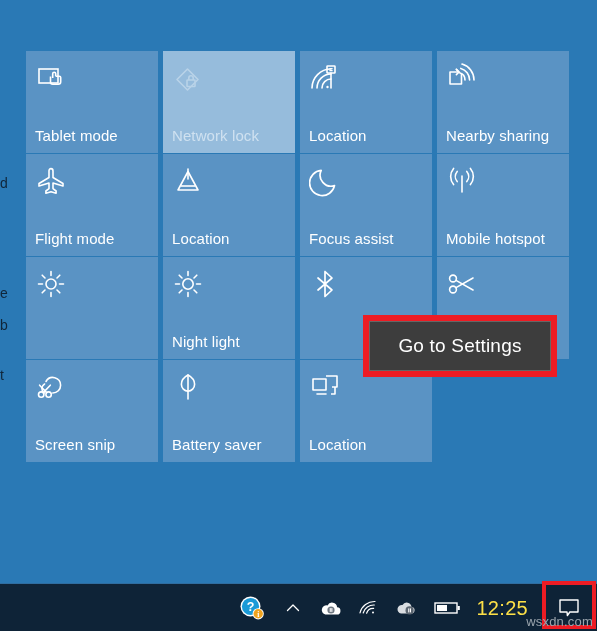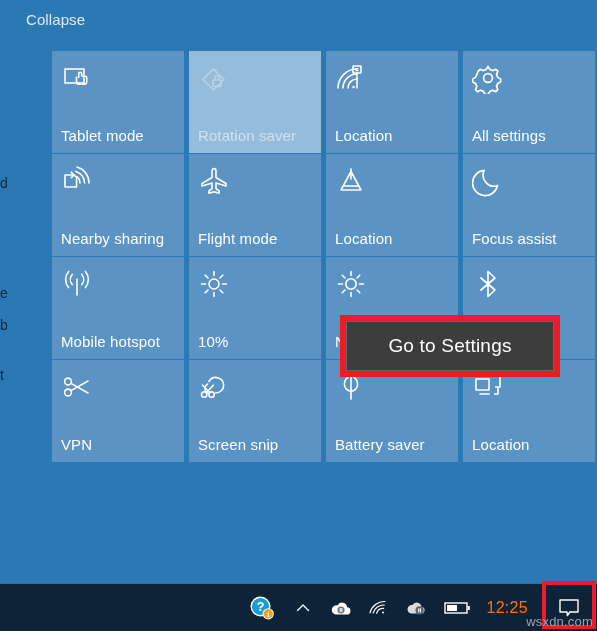--- a/index.html
+++ b/index.html
@@ -60,21 +60,20 @@
   #tiles {
     position: absolute;
     left: 26px;
     top: 51px;
     width: 546px;
     display: grid;
     grid-template-columns: repeat(4, 132px);
     grid-auto-rows: 102px;
     column-gap: 5px;
     row-gap: 1px;
-    margin-left: 26px;
   }
 
   .tile {
     position: relative;
     background: #5a93c4;
     cursor: pointer;
     overflow: hidden;
   }
   .tile.disabled {
     background: #96bcdc;
@@ -106,23 +105,23 @@
     line-height: 18px;
     letter-spacing: .1px;
     white-space: nowrap;
     overflow: hidden;
   }
   .tile.disabled .tile-label { color: #cfe1f0; }
 
   
   #tooltip-highlight {
     position: absolute;
-    left: 340px;
+    left: 363px;
     top: 315px;
-    width: 220px;
+    width: 194px;
     height: 62px;
     border: 6px solid #ed1c24;
     z-index: 40;
   }
   #tooltip {
     position: absolute;
     left: 0; top: 0;
     width: 100%;
     height: 100%;
     background: #3d3d3d;
@@ -164,22 +163,22 @@
   .tray-icon svg { display: block; }
 
   #tray-help { width: 44px; }
   #tray-chevron { width: 38px; }
   #tray-onedrive { width: 38px; }
   #tray-wifi { width: 38px; }
   #tray-cloud2 { width: 38px; }
   #tray-battery { width: 44px; }
   #tray-clock {
     padding: 0 12px 0 6px;
-    font-size: 16px;
-    color: #f97316;
+    font-size: 20px;
+    color: #fde047;
     letter-spacing: .3px;
   }
   #tray-notification-wrap {
     position: relative;
     width: 57px;
     height: 48px;
   }
   #notification-highlight {
     position: absolute;
     left: 2px;
@@ -212,23 +211,20 @@
     pointer-events: none;
   }
 </style>
 </head>
 <body>
 
 <div id="screen">
 
   <div id="action-center">
 
-    <div id="collapse-row">
-      <span id="collapse-link">Collapse</span>
-    </div>
 
     <span class="edge-frag" style="top:176px">d</span>
     <span class="edge-frag" style="top:286px">e</span>
     <span class="edge-frag" style="top:318px">b</span>
     <span class="edge-frag" style="top:368px">t</span>
 
     <div id="tiles">
 
       <div class="tile">
         <span class="tile-icon">
@@ -242,47 +238,38 @@
       </div>
 
       <div class="tile disabled">
         <span class="tile-icon">
           <svg viewBox="0 0 32 32" fill="none" stroke="currentColor" stroke-width="1.6">
             <path d="M5 17.5 15.5 7l10.5 10.5L15.5 28z" stroke-linejoin="round"></path>
             <rect x="15" y="18" width="8" height="6.5" rx="0.6"></rect>
             <path d="M16.8 18v-2.1a2.2 2.2 0 0 1 4.4 0V18"></path>
           </svg>
         </span>
-        <span class="tile-label">Rotation saver</span>
+        <span class="tile-label">Network lock</span>
       </div>
 
       <div class="tile">
         <span class="tile-icon">
           <svg viewBox="0 0 32 32" fill="none" stroke="currentColor" stroke-width="1.6">
             <rect x="18" y="4" width="8" height="7" rx="0.6"></rect>
             <path d="M20.4 6.6h3.2M20.4 8.7h3.2" stroke-width="1.2"></path>
             <path d="M22 11v15" stroke-linecap="round"></path>
             <path d="M3 26a19 19 0 0 1 19-19" stroke-linecap="round"></path>
             <path d="M8 26a14 14 0 0 1 14-14" stroke-linecap="round"></path>
             <path d="M13 26a9 9 0 0 1 9-9" stroke-linecap="round"></path>
             <circle cx="18.5" cy="25" r="1.2" fill="currentColor" stroke="none"></circle>
           </svg>
         </span>
         <span class="tile-label">Location</span>
       </div>
 
-      <div class="tile">
-        <span class="tile-icon">
-          <svg viewBox="0 0 32 32" fill="none" stroke="currentColor" stroke-width="1.7">
-            <circle cx="16" cy="16" r="4.4"></circle>
-            <path d="M16 4.4 18 7.6a9 9 0 0 1 2.5 1l3.4-1.3 1.9 1.9-1.3 3.4a9 9 0 0 1 1 2.5l3.2 2v2.7l-3.2 2a9 9 0 0 1-1 2.5l1.3 3.4-1.9 1.9-3.4-1.3a9 9 0 0 1-2.5 1l-2 3.2h-2.7l-2-3.2a9 9 0 0 1-2.5-1l-3.4 1.3-1.9-1.9 1.3-3.4a9 9 0 0 1-1-2.5l-3.2-2v-2.7l3.2-2a9 9 0 0 1 1-2.5L6.2 9.2l1.9-1.9 3.4 1.3a9 9 0 0 1 2.5-1l2-3.2z" stroke-linejoin="round"></path>
-          </svg>
-        </span>
-        <span class="tile-label">All settings</span>
-      </div>
 
       <div class="tile">
         <span class="tile-icon">
           <svg viewBox="0 0 32 32" fill="none" stroke="currentColor" stroke-width="1.6">
             <path d="M4 22V10h9l-2.6-2.6M4 22h11.5V12" stroke-linejoin="round" stroke-linecap="round"></path>
             <path d="M10.4 7.4 13 10l-2.6 2.6" stroke-linejoin="round" stroke-linecap="round"></path>
             <path d="M19 18a7.5 7.5 0 0 0-5.4-7.2" stroke-linecap="round"></path>
             <path d="M23.6 18a12 12 0 0 0-8.8-11.6" stroke-linecap="round"></path>
             <path d="M28 18a16.5 16.5 0 0 0-12-15.9" stroke-linecap="round"></path>
           </svg>
@@ -332,21 +319,20 @@
         <span class="tile-label">Mobile hotspot</span>
       </div>
 
       <div class="tile">
         <span class="tile-icon">
           <svg viewBox="0 0 32 32" fill="none" stroke="currentColor" stroke-width="1.6">
             <circle cx="16" cy="16" r="5"></circle>
             <path d="M16 3.5v4M16 24.5v4M3.5 16h4M24.5 16h4M7.2 7.2l2.8 2.8M22 22l2.8 2.8M24.8 7.2 22 10M10 22l-2.8 2.8" stroke-linecap="round"></path>
           </svg>
         </span>
-        <span class="tile-label">10%</span>
       </div>
 
       <div class="tile">
         <span class="tile-icon">
           <svg viewBox="0 0 32 32" fill="none" stroke="currentColor" stroke-width="1.6">
             <circle cx="16" cy="16" r="5.2"></circle>
             <path d="M16 3.5v4M16 24.5v4M3.5 16h4M24.5 16h4M7.2 7.2l2.8 2.8M22 22l2.8 2.8M24.8 7.2 22 10M10 22l-2.8 2.8" stroke-linecap="round"></path>
           </svg>
         </span>
         <span class="tile-label">Night light</span>

